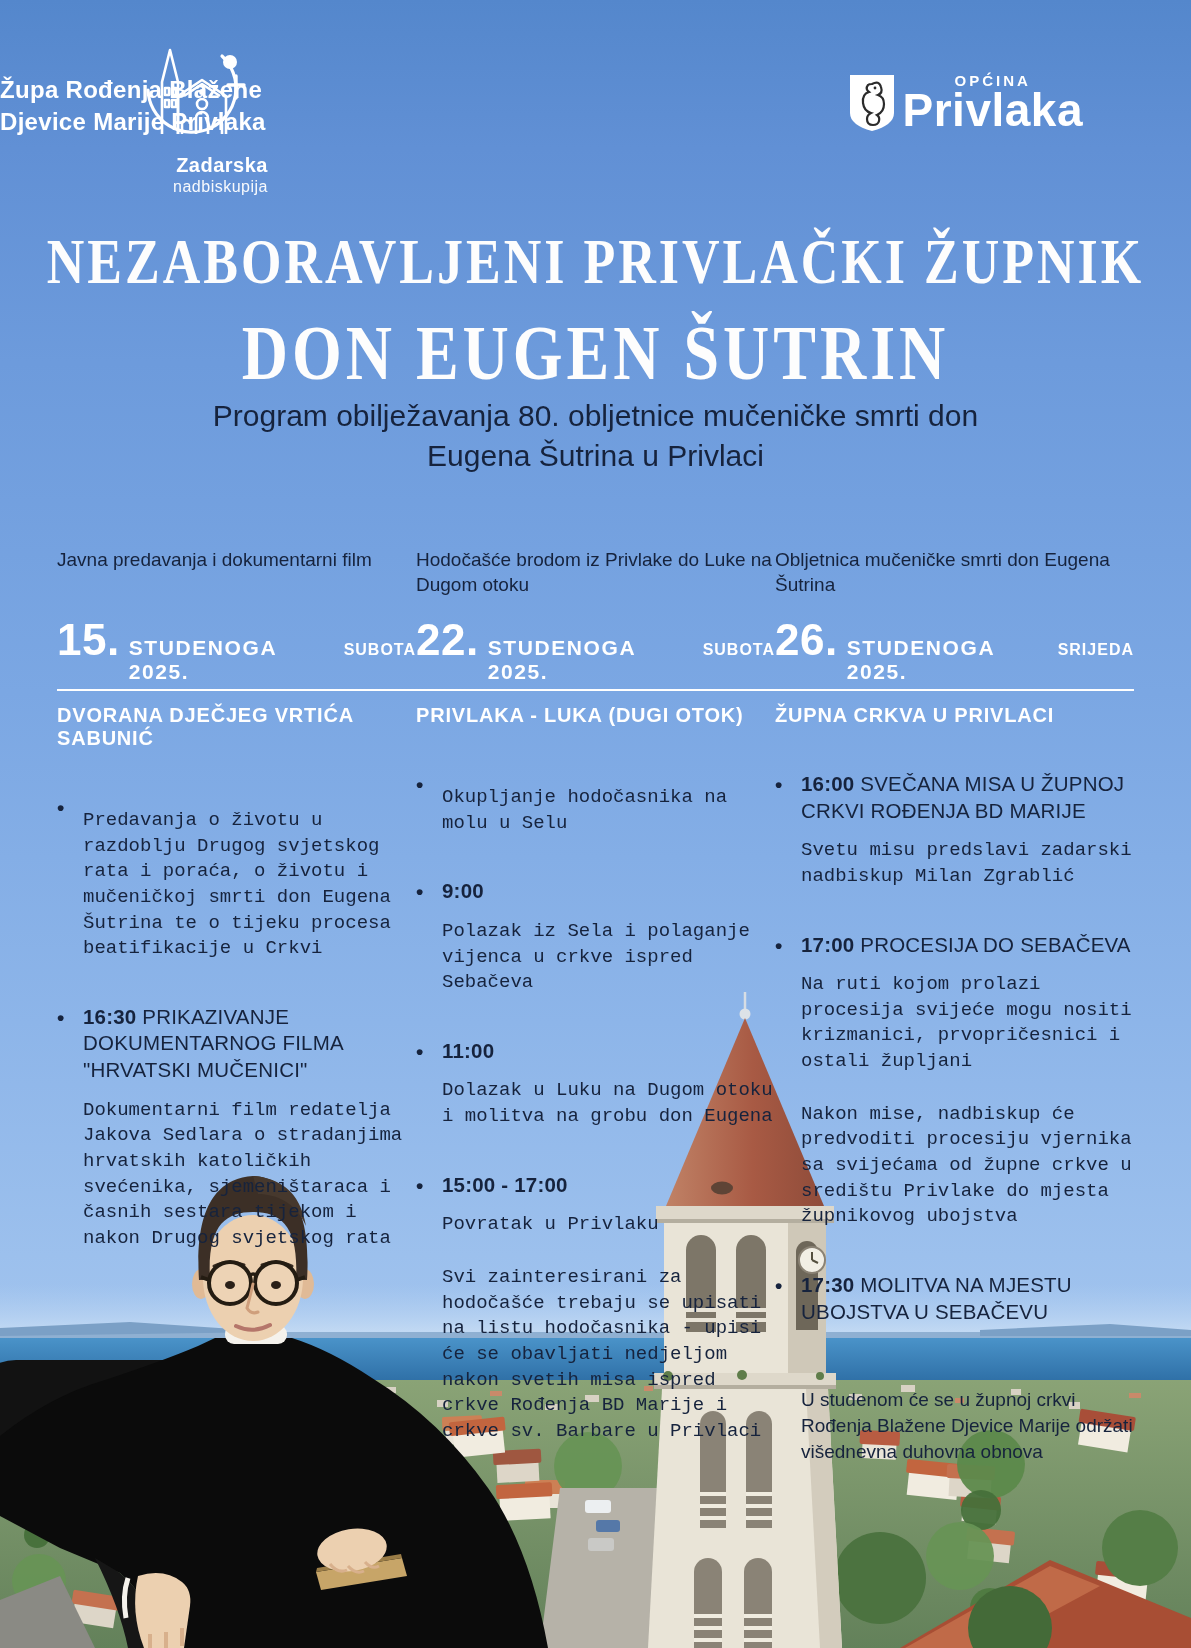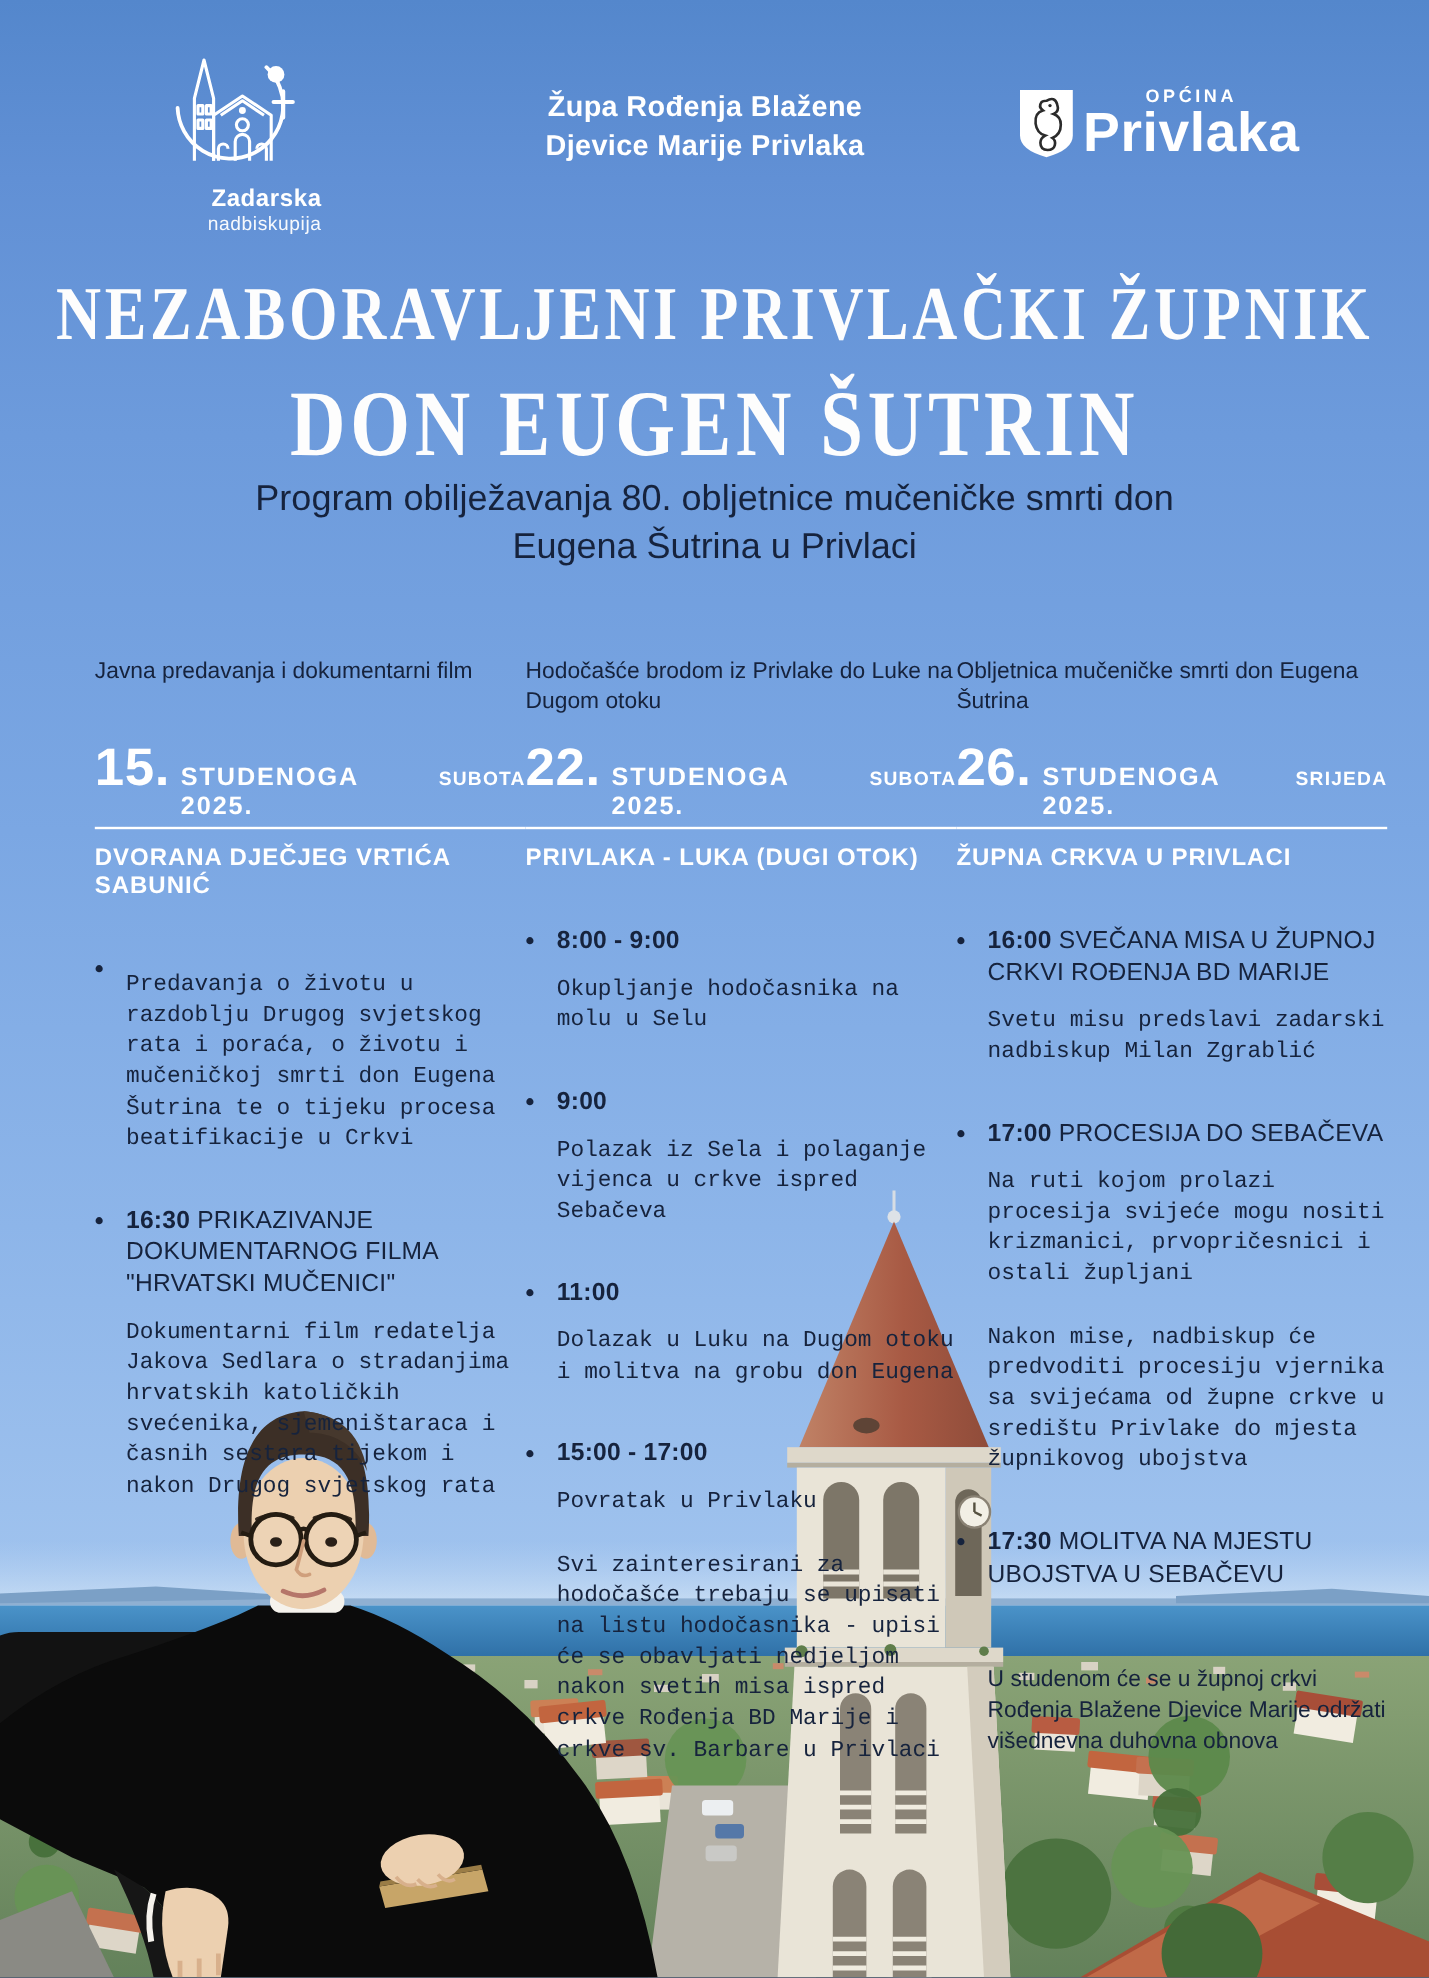--- a/index.html
+++ b/index.html
@@ -6,38 +6,38 @@
   .poster{
     position:relative;width:1191px;height:1648px;overflow:hidden;margin:0 auto;
     background:linear-gradient(180deg,#5487cc 0%,#6190d5 9%,#6d9bdc 22%,#7ba7e3 42%,#8db5e9 62%,#a0c3ee 80%,#b2cff3 100%);
     font-family:"Liberation Sans",sans-serif;
     -webkit-font-smoothing:antialiased;
   }
   
   .hdr-left{position:absolute;left:118px;top:38px;width:150px;text-align:right;color:#fff;}
   .hdr-left .lg-name{font-size:20px;font-weight:bold;letter-spacing:.5px;margin-top:4px;}
   .hdr-left .lg-sub{font-size:16px;opacity:.95;letter-spacing:.5px;margin-top:1px;}
-  .hdr-center{position:absolute;left:0;right:16px;top:74px;text-align:center;color:#fff;
+  .hdr-center{position:absolute;left:0;right:16px;top:74px;text-align:left;color:#fff;
     font-size:24px;font-weight:bold;line-height:1.35;letter-spacing:.3px;}
   .hdr-right{position:absolute;right:108px;top:72px;display:flex;align-items:flex-start;color:#fff;}
   .shield{width:46px;height:58px;margin-right:8px;margin-top:2px;}
   .muni-txt .muni-small{font-size:15px;font-weight:bold;letter-spacing:3px;margin-left:52px;}
   .muni-txt .muni-big{font-size:46px;font-weight:bold;letter-spacing:.5px;line-height:.95;}
   
   .title1{position:absolute;left:0;right:0;top:226px;text-align:center;color:#fdfdfd;
     font-family:"Liberation Serif",serif;font-weight:600;font-size:52px;letter-spacing:3px;
     transform:scaleY(1.22);transform-origin:top center;white-space:nowrap;}
   .title2{position:absolute;left:0;right:0;top:308px;text-align:center;color:#fdfdfd;
     font-family:"Liberation Serif",serif;font-weight:bold;font-size:64px;letter-spacing:4px;
     transform:scaleY(1.22);transform-origin:top center;white-space:nowrap;}
   .subtitle{position:absolute;left:0;right:0;top:396px;margin:0 auto;max-width:780px;text-align:center;
     color:#16233d;font-size:30px;line-height:1.32;font-weight:500;}
   
   .columns{position:absolute;left:57px;top:547px;width:1077px;
-    display:grid;grid-template-columns:repeat(3,1fr);margin-left:22px;}
+    display:grid;grid-template-columns:repeat(3,1fr);}
   .kicker{font-size:19px;line-height:1.32;color:#16233d;min-height:55px;margin:0;}
   .daterow{display:flex;align-items:baseline;margin-top:13px;color:#fff;}
   .day{font-size:44px;font-weight:bold;letter-spacing:.5px;}
   .month{font-size:21px;font-weight:bold;margin-left:9px;letter-spacing:1.6px;}
   .weekday{font-size:16px;font-weight:bold;margin-left:auto;letter-spacing:1px;}
   .rule{height:2px;background:#fff;margin-top:5px;}
   .venue{font-size:20px;font-weight:bold;color:#fff;margin:13px 0 0;letter-spacing:.8px;}
   .items{margin-top:44px;display:flex;flex-direction:column;gap:42px;}
   .item{display:flex;}
   .dot{width:26px;flex:none;color:#16233d;font-size:21px;font-weight:bold;line-height:1.3;}
@@ -360,21 +360,20 @@
         <span class="day">22.</span>
         <span class="month">STUDENOGA 2025.</span>
         <span class="weekday">SUBOTA</span>
       </div>
       <div class="rule"></div>
       <p class="venue">PRIVLAKA - LUKA (DUGI OTOK)</p>
       <div class="items">
           <div class="item">
             <span class="dot">•</span>
             <div class="item-body">
-              <div class="item-head"><span class="time">8:00 - 9:00</span></div>
               <p>Okupljanje hodočasnika na molu u Selu</p>
             </div>
           </div>
           <div class="item">
             <span class="dot">•</span>
             <div class="item-body">
               <div class="item-head"><span class="time">9:00</span></div>
               <p>Polazak iz Sela i polaganje vijenca u crkve ispred Sebačeva</p>
             </div>
           </div>

